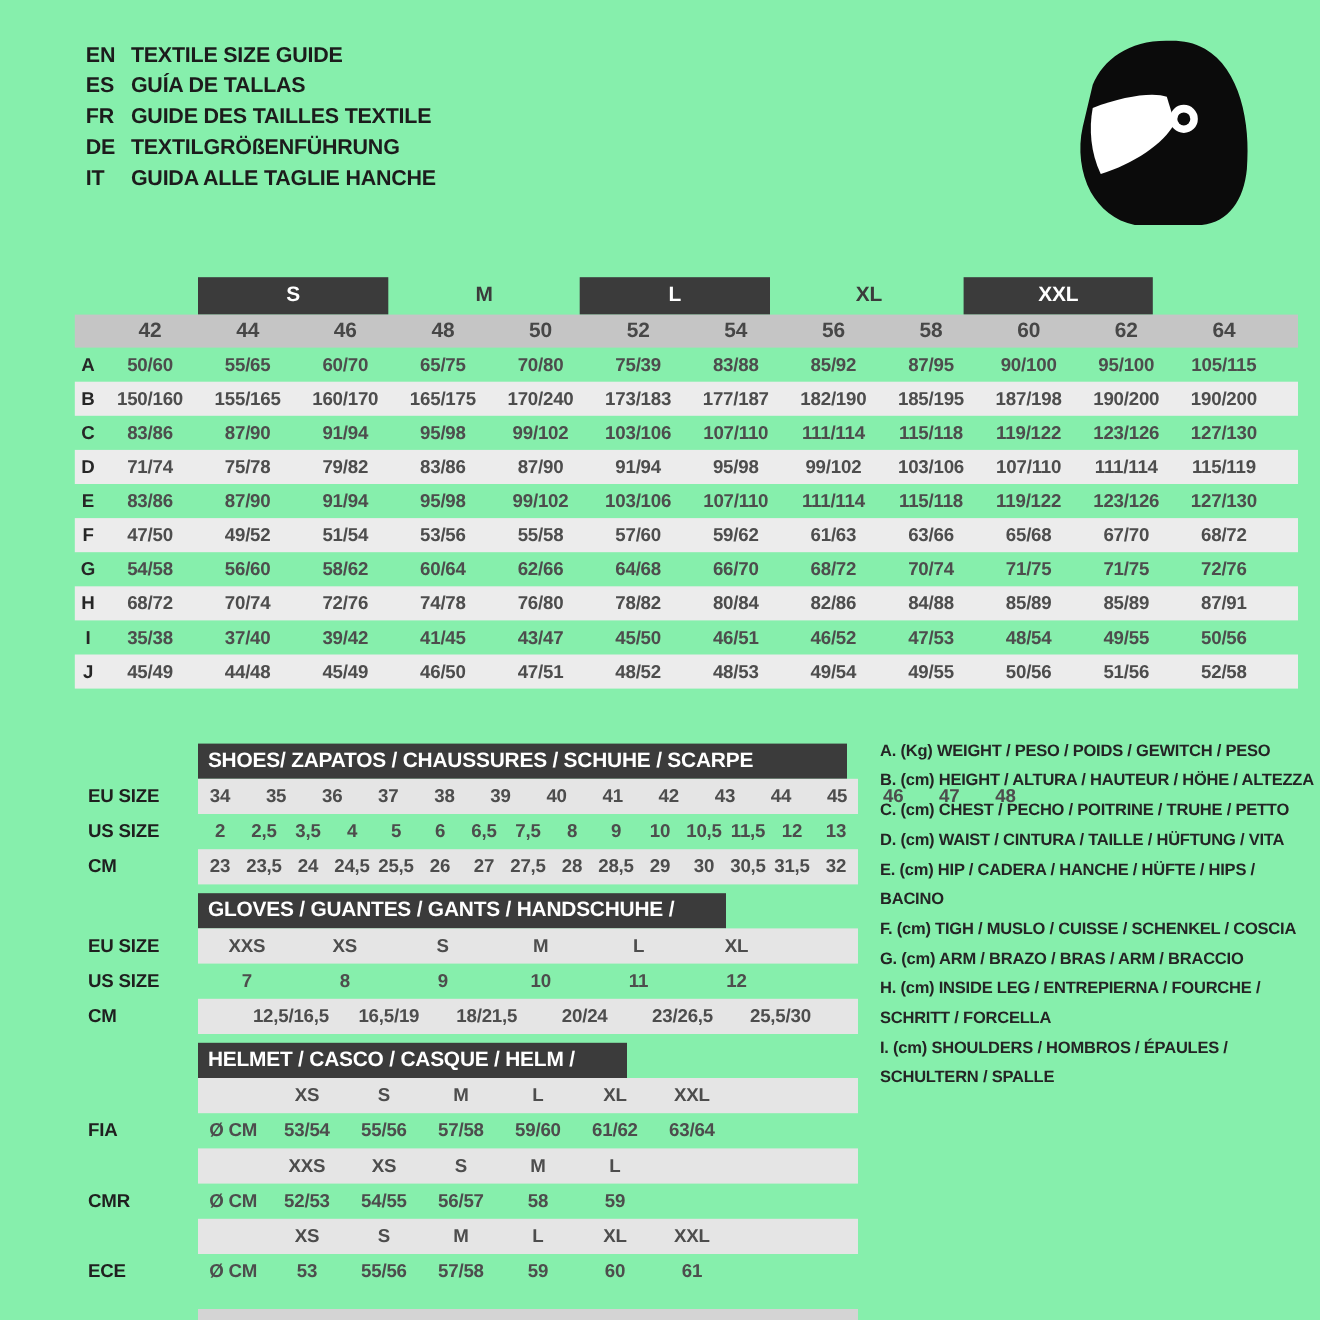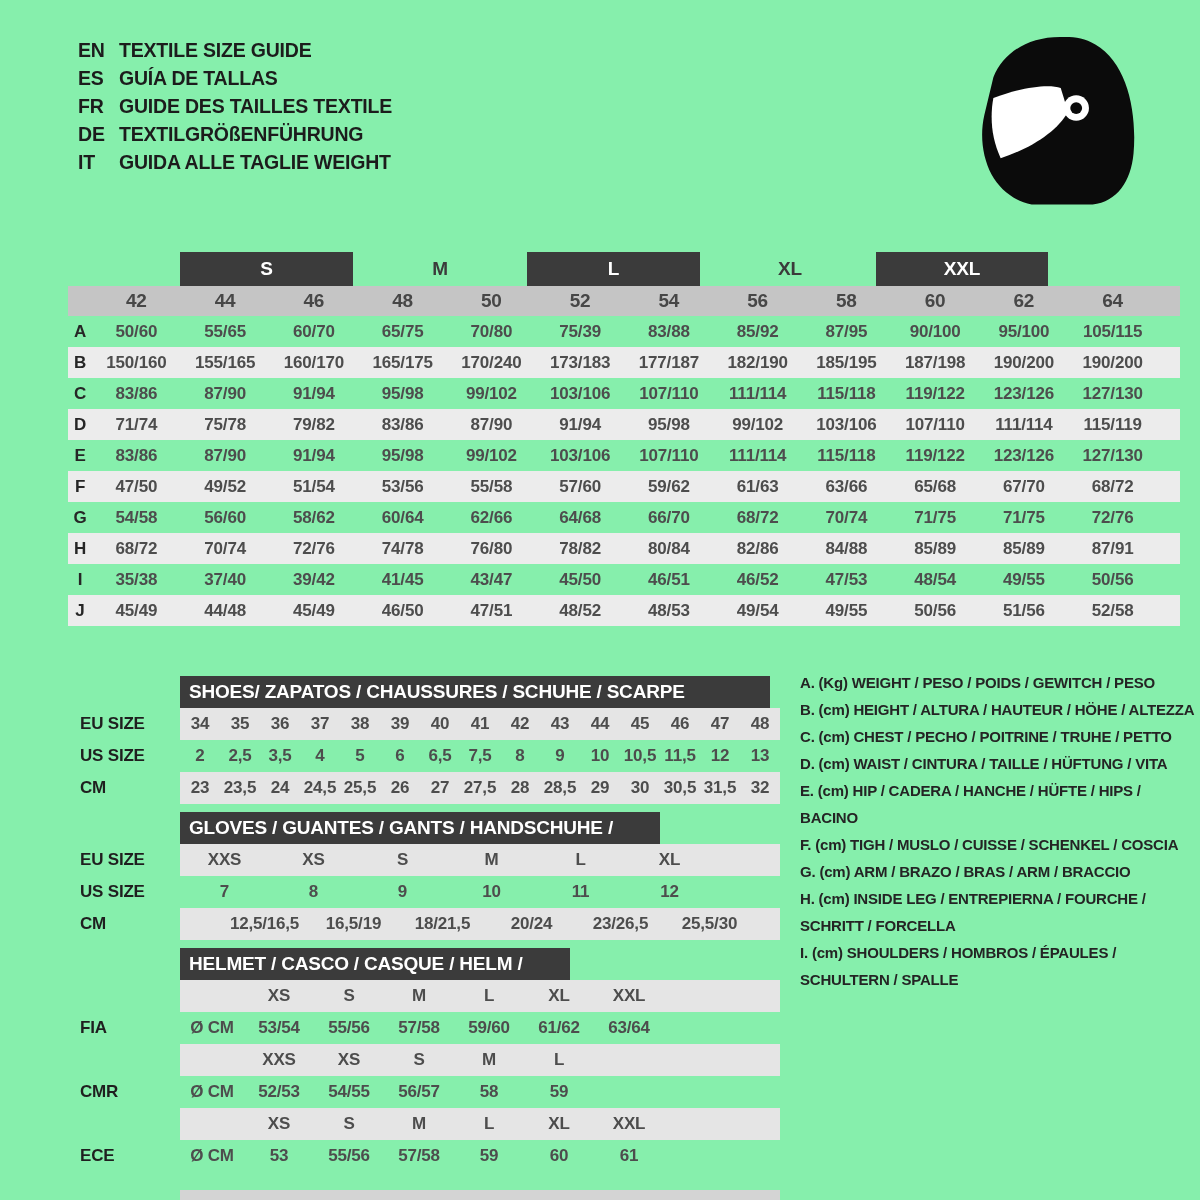--- a/index.html
+++ b/index.html
@@ -65,21 +65,21 @@
       <div class="lang-row">
         <div class="lang-code">FR</div>
         <div class="lang-title">GUIDE DES TAILLES TEXTILE</div>
       </div>
       <div class="lang-row">
         <div class="lang-code">DE</div>
         <div class="lang-title">TEXTILGRÖßENFÜHRUNG</div>
       </div>
       <div class="lang-row">
         <div class="lang-code">IT</div>
-        <div class="lang-title">GUIDA ALLE TAGLIE WEIGHT</div>
+        <div class="lang-title">GUIDA ALLE TAGLIE HANCHE</div>
       </div>
     </div>
 
   <svg class="helmet-svg" viewBox="0 0 220 200" aria-hidden="true">
     <path fill="#0b0b0b" d="M118 10 C 78 8 50 27 39 54 L 29 96 C 24 118 27 142 37 161 C 46 177 61 190 81 194 L 148 194 C 175 191 190 169 193 138 C 197 92 186 38 151 18 C 140 12 130 10 118 10 Z"></path>
     <path fill="#ffffff" d="M39 77 C 70 65 100 61 113 66 L 121 92 C 110 113 79 133 47 143 C 37 122 35 98 39 77 Z"></path>
     <circle cx="130" cy="88" r="14" fill="#ffffff"></circle>
     <circle cx="130" cy="88" r="6.5" fill="#0b0b0b"></circle>
   </svg>
 
@@ -271,21 +271,21 @@
       <div>D. (cm) WAIST / CINTURA / TAILLE / HÜFTUNG / VITA</div>
       <div>E. (cm) HIP / CADERA / HANCHE / HÜFTE / HIPS / BACINO</div>
       <div>F. (cm) TIGH / MUSLO / CUISSE / SCHENKEL / COSCIA</div>
       <div>G. (cm) ARM / BRAZO / BRAS / ARM / BRACCIO</div>
       <div>H. (cm) INSIDE LEG / ENTREPIERNA / FOURCHE / SCHRITT / FORCELLA</div>
       <div>I. (cm) SHOULDERS / HOMBROS / ÉPAULES / SCHULTERN / SPALLE</div>
     </div>
 
   <div class="bottom-sliver"></div>
 
-<div class="subrow gray" style="top: 708px; grid-template-columns: repeat(15, 40px);">
+<div class="subrow gray" style="top: 708px; grid-template-columns: repeat(15, 40px); gap: 11px;">
       <div>34</div>
       <div>35</div>
       <div>36</div>
       <div>37</div>
       <div>38</div>
       <div>39</div>
       <div>40</div>
       <div>41</div>
       <div>42</div>
       <div>43</div>

